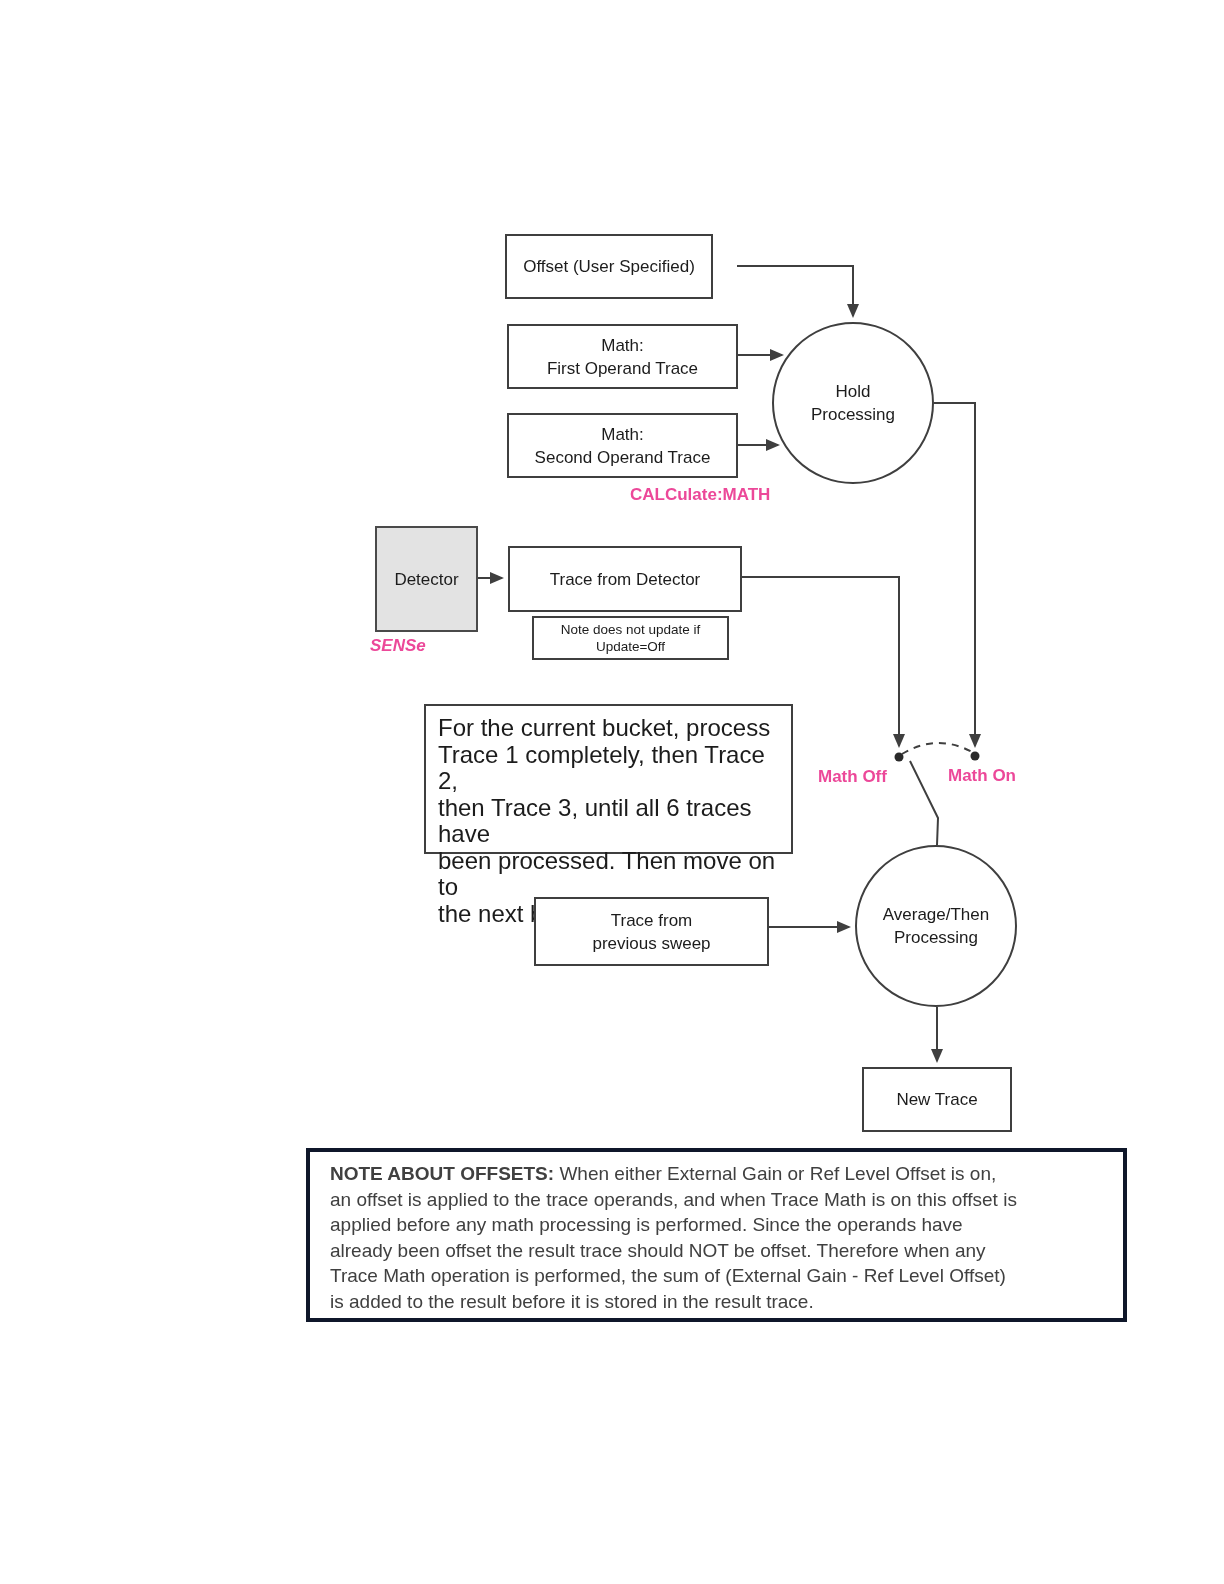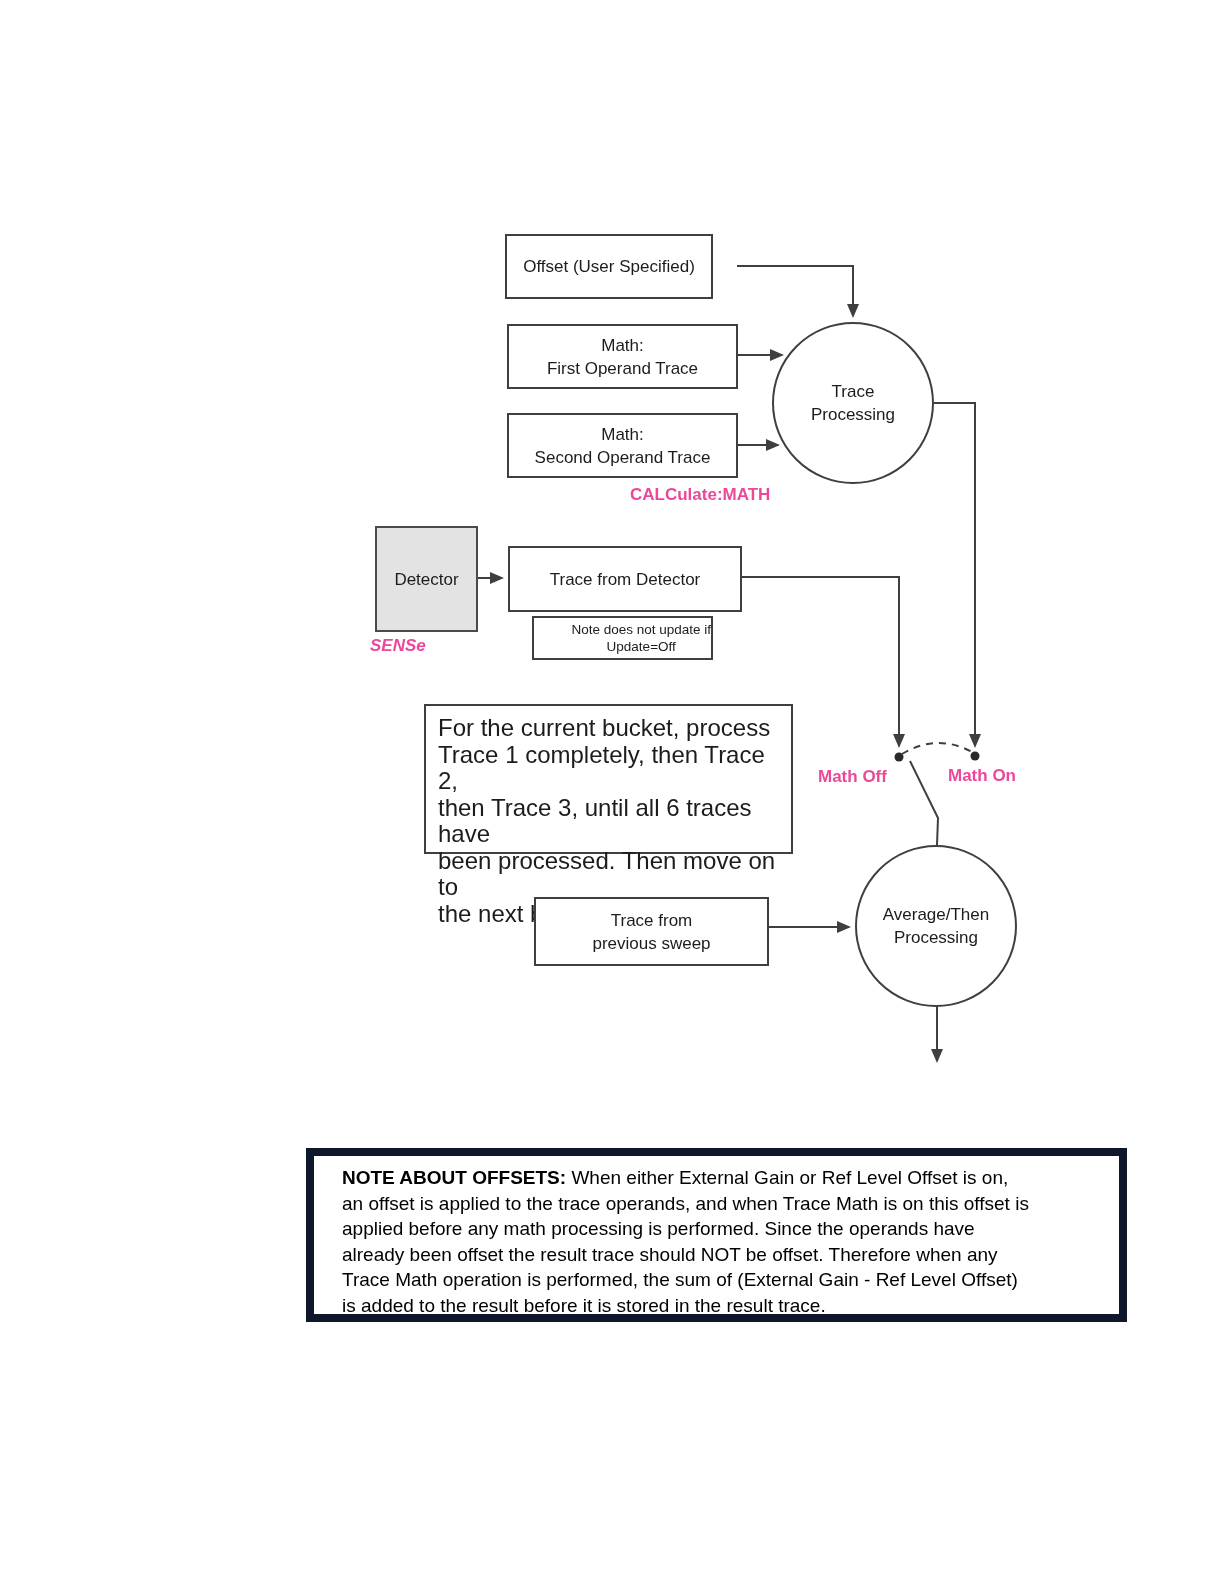--- a/index.html
+++ b/index.html
@@ -24,23 +24,23 @@
     position:absolute; font-weight:bold; font-size:17px; line-height:19px;
     color:#ec4899; text-align:left;
   }
   .bucket {
     align-items:flex-start; justify-content:flex-start; text-align:left;
     padding:9px 12px;
   }
   .bucket .lbl { font-size:24px; line-height:26.5px; }
   .smallnote .lbl { font-size:13.5px; line-height:17.5px; }
   .footnote {
-    position:absolute; background:#ffffff; border:8px solid #0f172a; box-sizing:border-box;
-    font-size:19px; line-height:25.5px; color:#000000;
-    padding:9px 28px; text-align:left; white-space:pre-line;
+    position:absolute; background:#ffffff; border:4px solid #0f172a; box-sizing:border-box;
+    font-size:19px; line-height:25.5px; color:#404040;
+    padding:9px 20px; text-align:left; white-space:pre-line;
   }
   .footnote b { font-weight:bold; }
   svg .wire { stroke:#3f3f3f; stroke-width:2; fill:none; }
   svg .dash { stroke:#3f3f3f; stroke-width:2; fill:none; stroke-dasharray:7 6; }
 </style>
 </head>
 <body>
 
 <div class="page">
 
@@ -85,51 +85,54 @@
   <div class="box gray" style="left:375px; top:526px; width:103px; height:106px;">
     <span class="lbl">Detector</span>
   </div>
 
   <div class="boldlabel" style="left:370px; top:636px; width:100px;font-style:italic;">SENSe</div>
 
   <div class="box" style="left:508px; top:546px; width:234px; height:66px;">
     <span class="lbl">Trace from Detector</span>
   </div>
 
-  <div class="box smallnote" style="left:532px; top:616px; width:181px; height:44px;justify-content:flex-end;">
+  <div class="box smallnote" style="left:532px; top:616px; width:197px; height:44px;">
     <span class="lbl">Note does not update if
 Update=Off</span>
   </div>
 
   <div class="box bucket" style="left:424px; top:704px; width:369px; height:150px;">
     <span class="lbl" style="text-align:left;">For the current bucket, process
 Trace 1 completely, then Trace 2,
 then Trace 3, until all 6 traces have
 been processed.  Then move on to
 the next bucket.</span>
   </div>
 
   <div class="circle" style="left:772px; top:322px; width:162px; height:162px;">
-    <span class="lbl">Trace
+    <span class="lbl">Hold
 Processing</span>
   </div>
 
   <div class="circle" style="left:855px; top:845px; width:162px; height:162px;">
     <span class="lbl">Average/Then
 Processing</span>
   </div>
 
   <div class="boldlabel" style="left:818px; top:767px; width:100px;">Math Off</div>
   <div class="boldlabel" style="left:948px; top:766px; width:100px;">Math On</div>
 
   <div class="box" style="left:534px; top:897px; width:235px; height:69px;">
     <span class="lbl">Trace from
 previous sweep</span>
   </div>
 
+  <div class="box" style="left:862px; top:1067px; width:150px; height:65px;">
+    <span class="lbl">New Trace</span>
+  </div>
 
   <div class="footnote" style="left:306px; top:1148px; width:821px; height:174px;"><b>NOTE ABOUT OFFSETS:</b><span>  When either External Gain or Ref Level Offset is on,
 an offset is applied to the trace operands, and when Trace Math is on this offset is
 applied before any math processing is performed. Since the operands have
 already been offset the result trace should NOT be offset.  Therefore when any
 Trace Math operation is performed, the sum of (External Gain - Ref Level Offset)
 is added to the result before it is stored in the result trace.</span></div>
 
 </div>
 

